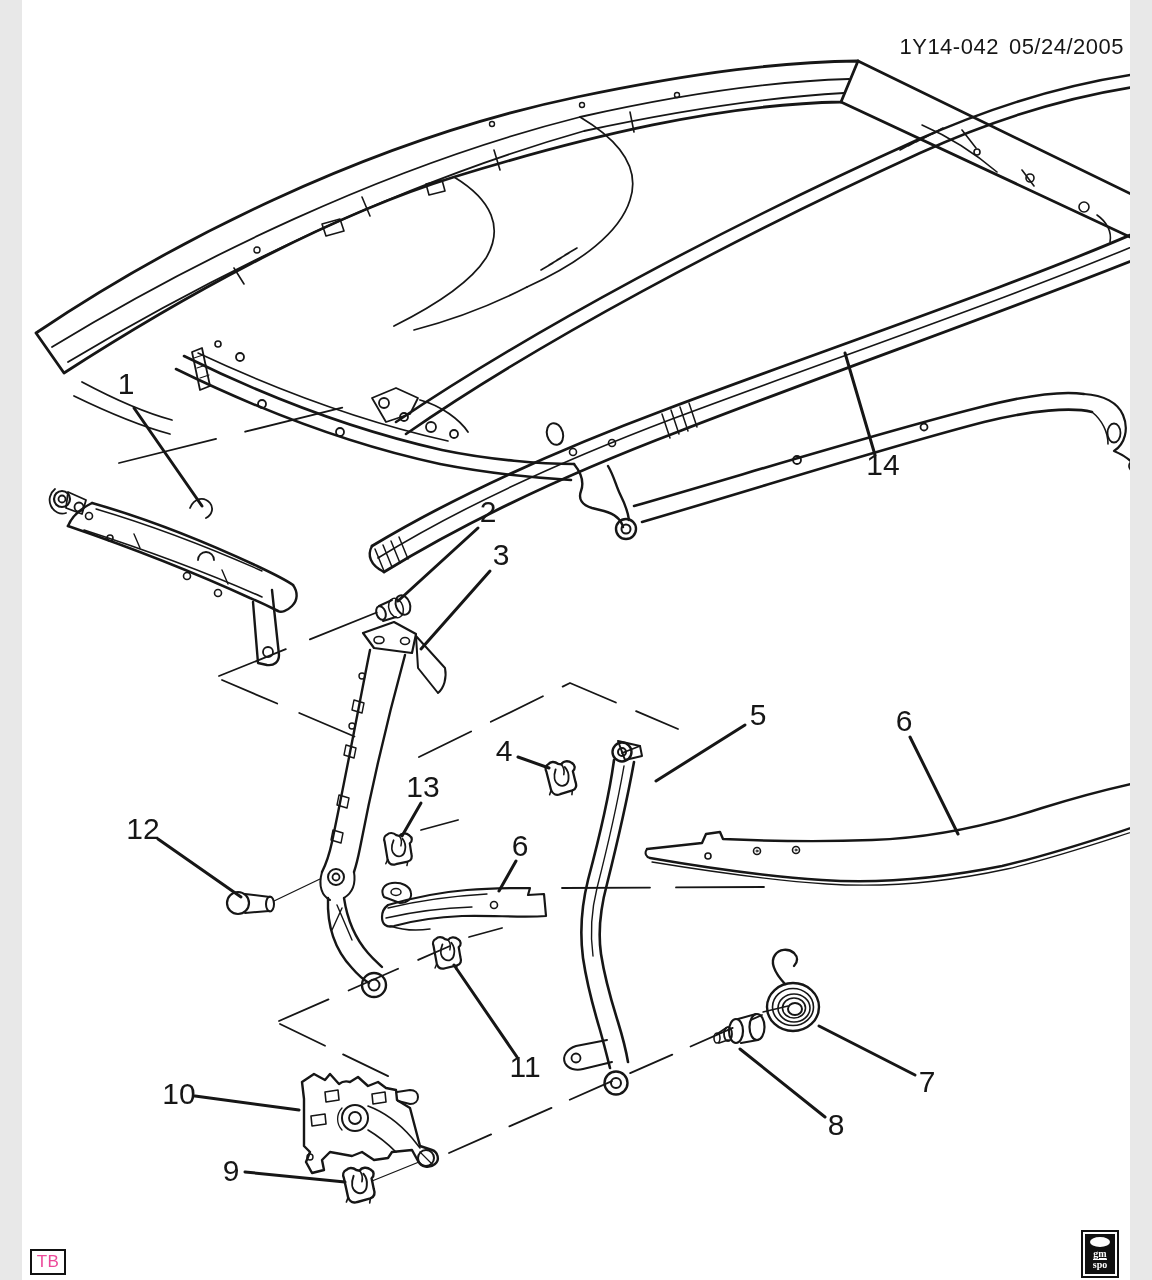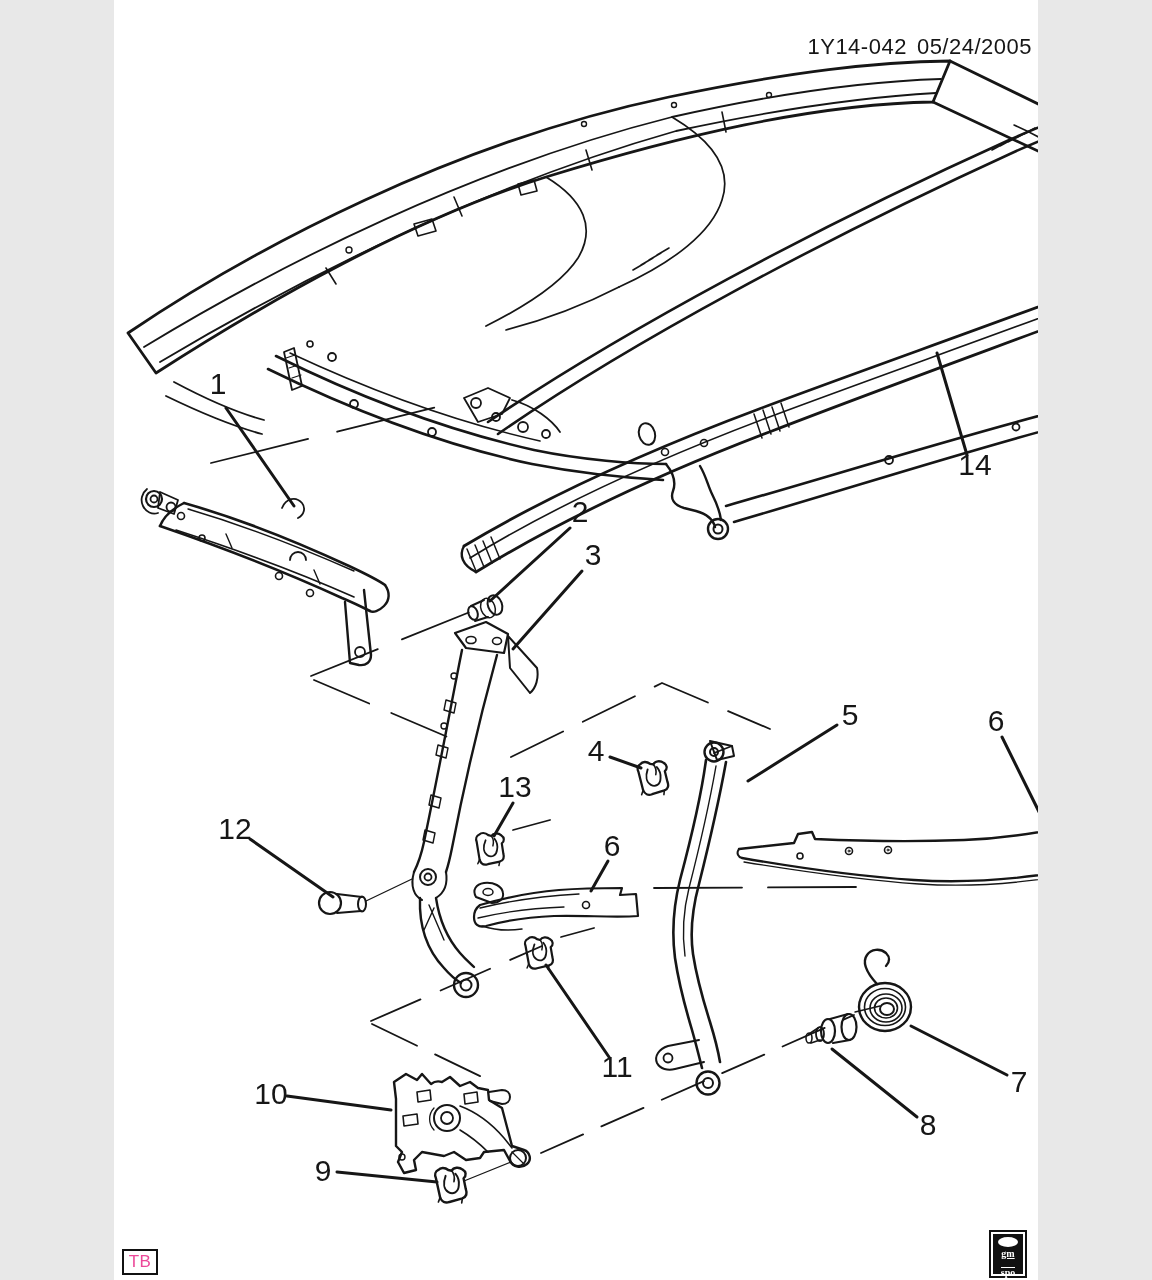--- a/index.html
+++ b/index.html
@@ -1,18 +1,18 @@
 <!DOCTYPE html>
 <html><head>
 <meta charset="utf-8">
 <style>
   html,body{margin:0;padding:0;background:#e8e8e8;}
   .page{
     position:relative;
-    width:924px;height:1280px;
+    width:1108px;height:1280px;
     background:#ffffff;
     font-family:"Liberation Sans", sans-serif;
     overflow:hidden;
     margin:0 auto;
   }
   .header-code{
     position:absolute;top:8px;right:6px;
     font-size:22px;letter-spacing:.5px;
     color:#161616;white-space:pre;
   }
@@ -44,21 +44,21 @@
     display:flex;flex-direction:column;align-items:center;
   }
   .gm-ellipse{
     width:20px;height:10px;background:#fff;border-radius:50%;
     margin-top:3px;flex:0 0 auto;
   }
   .gm-text{
     color:#fff;font-family:"Liberation Serif", serif;font-weight:bold;
     font-size:10px;line-height:10px;text-align:center;margin-top:2px;
   }
-  .gm-text .l1{display:block;border-bottom:1px solid #fff;padding-bottom:8px;text-decoration:underline;}
+  .gm-text .l1{display:block;border-bottom:1px solid #fff;padding-bottom:0px;text-decoration:underline;}
   .gm-text .l2{display:block;}
 </style>
 </head>
 <body>
 
 <div class="page">
 
   <div class="header-code">
     <span>1Y14-042</span><span>05/24/2005</span>
   </div>

